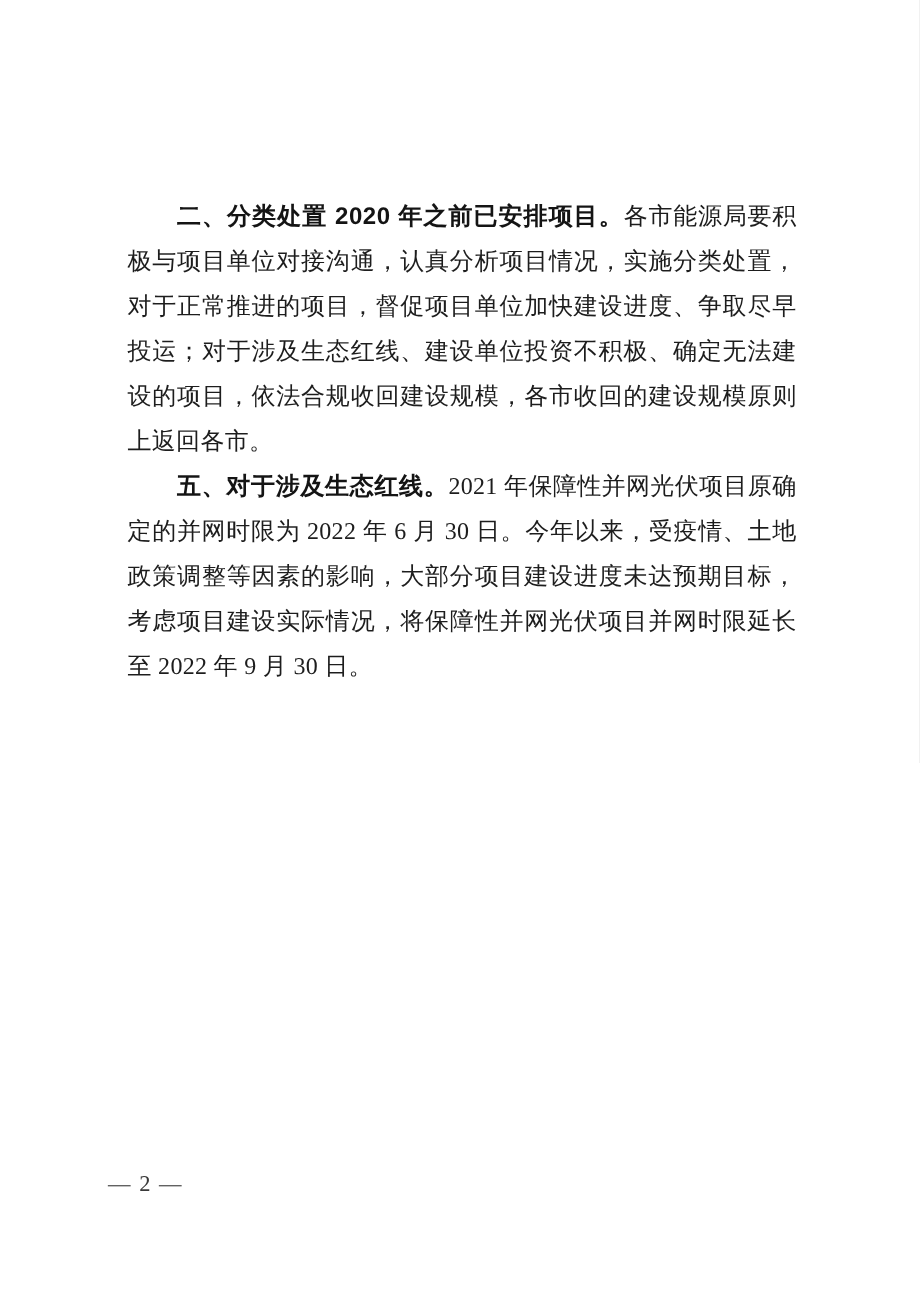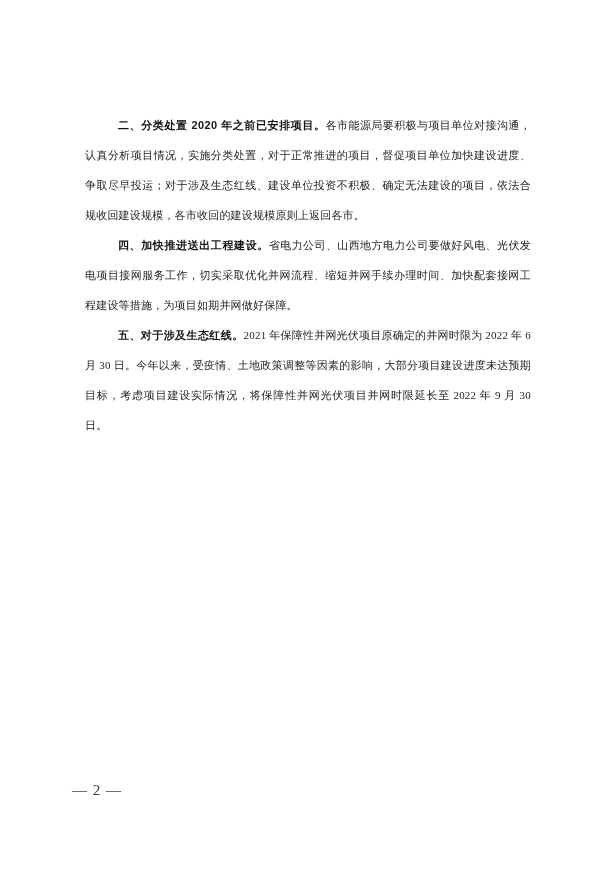--- a/index.html
+++ b/index.html
@@ -12,23 +12,23 @@
     width: 613px;
     height: 873px;
     background: #ffffff;
     overflow: hidden;
     font-family: "Liberation Serif", "DejaVu Serif", serif;
     color: #1d1d1d;
   }
   .text-block {
     position: absolute;
     left: 85px;
-    top: 110px;
+    top: 130px;
     width: 446px;
-    font-size: 11px;
+    font-size: 16px;
     line-height: 30px;
     text-align: justify;
     text-justify: inter-character;
     letter-spacing: 0.2px;
   }
   .para {
     margin: 0;
     text-indent: 33px;
   }
   .section-heading {
@@ -56,23 +56,20 @@
 
 <div class="page">
 
   <div class="text-block">
 
     <p class="para">
       <span class="section-heading">二、分类处置 2020 年之前已安排项目。</span><span class="section-body">各市能源局要积极与项目单位对接沟通，认真分析项目情况，实施分类处置，对于正常推进的项目，督促项目单位加快建设进度、争取尽早投运；对于涉及生态红线、建设单位投资不积极、确定无法建设的项目，依法合规收回建设规模，各市收回的建设规模原则上返回各市。</span>
     </p>
 
 
-    <p class="para">
-      <span class="section-heading">四、加快推进送出工程建设。</span><span class="section-body">省电力公司、山西地方电力公司要做好风电、光伏发电项目接网服务工作，切实采取优化并网流程、缩短并网手续办理时间、加快配套接网工程建设等措施，为项目如期并网做好保障。</span>
-    </p>
 
     <p class="para">
       <span class="section-heading">五、对于涉及生态红线。</span><span class="section-body">2021 年保障性并网光伏项目原确定的并网时限为 2022 年 6 月 30 日。今年以来，受疫情、土地政策调整等因素的影响，大部分项目建设进度未达预期目标，考虑项目建设实际情况，将保障性并网光伏项目并网时限延长至 2022 年 9 月 30 日。</span>
     </p>
 
   </div>
 
   <div class="footer">
     <span>— 2 —</span>
   </div>

